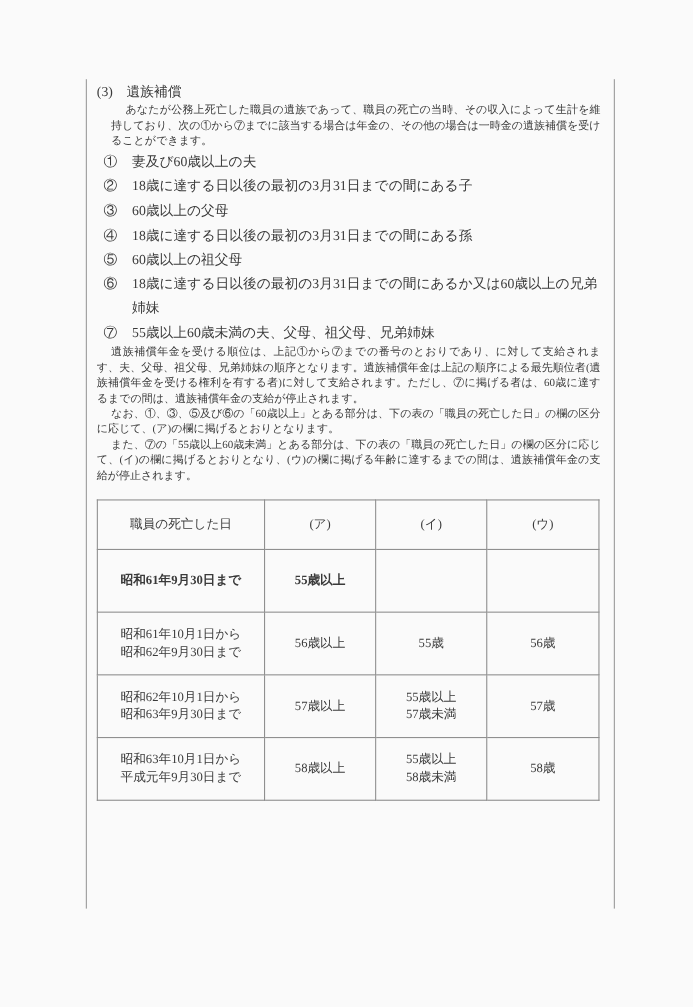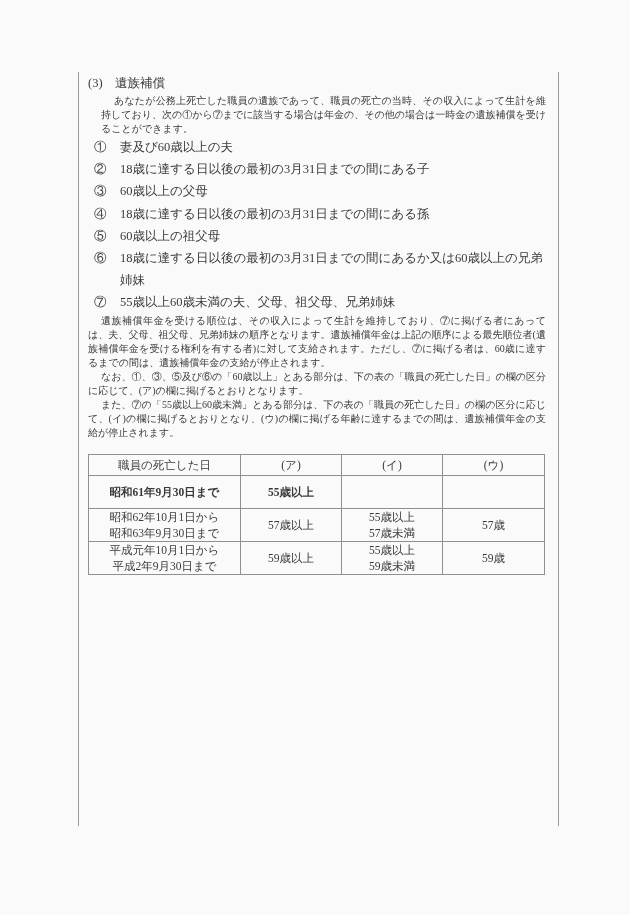--- a/index.html
+++ b/index.html
@@ -81,21 +81,21 @@
     table-layout: fixed;
   }
   .age-table th,
   .age-table td {
     border: 1px solid #8f8f8f;
     text-align: center;
     vertical-align: middle;
     font-size: 11.5px;
     font-weight: normal;
     line-height: 16px;
-    padding: 0 2px;
+    padding: 12px 2px;
     white-space: pre-line;
   }
   .age-table .col-date  { width: 152px; }
   .age-table .col-a     { width: 101px; }
   .age-table .col-b     { width: 101px; }
   .age-table .col-c     { width: 102px; }
 
   .age-table thead th { height: 20px; }
   .age-table tbody td { height: 28px; }
   .age-table tbody tr.single td { height: 32px; font-weight: bold; }
@@ -136,21 +136,21 @@
     <li class="num-item">
       <span class="num-marker">⑥</span>
       <span class="num-text">18歳に達する日以後の最初の3月31日までの間にあるか又は60歳以上の兄弟姉妹</span>
     </li>
     <li class="num-item">
       <span class="num-marker">⑦</span>
       <span class="num-text">55歳以上60歳未満の夫、父母、祖父母、兄弟姉妹</span>
     </li>
   </ul>
 
-  <p class="para indent-2">遺族補償年金を受ける順位は、その収入によって生計を維持しており、⑦に掲げる者にあっては、夫、父母、祖父母、兄弟姉妹の順序となります。遺族補償年金は上記の順序による最先順位者(遺族補償年金を受ける権利を有する者)に対して支給されます。ただし、⑦に掲げる者は、60歳に達するまでの間は、遺族補償年金の支給が停止されます。</p>
+  <p class="para indent-2">遺族補償年金を受ける順位は、上記①から⑦までの番号のとおりであり、に対して支給されます、夫、父母、祖父母、兄弟姉妹の順序となります。遺族補償年金は上記の順序による最先順位者(遺族補償年金を受ける権利を有する者)に対して支給されます。ただし、⑦に掲げる者は、60歳に達するまでの間は、遺族補償年金の支給が停止されます。</p>
   <p class="para indent-2">なお、①、③、⑤及び⑥の「60歳以上」とある部分は、下の表の「職員の死亡した日」の欄の区分に応じて、(ア)の欄に掲げるとおりとなります。</p>
   <p class="para indent-2">また、⑦の「55歳以上60歳未満」とある部分は、下の表の「職員の死亡した日」の欄の区分に応じて、(イ)の欄に掲げるとおりとなり、(ウ)の欄に掲げる年齢に達するまでの間は、遺族補償年金の支給が停止されます。</p>
 
   <table class="age-table">
     <colgroup>
       <col class="col-date">
         <col class="col-a">
         <col class="col-b">
         <col class="col-c">
     </colgroup>
@@ -163,31 +163,38 @@
       </tr>
     </thead>
     <tbody>
       <tr class="single">
         <td>昭和61年9月30日まで</td>
         <td>55歳以上</td>
         <td></td>
         <td></td>
       </tr>
       <tr>
+        <td>昭和61年10月1日から
+昭和62年9月30日まで</td>
+        <td>56歳以上</td>
+        <td>55歳</td>
+        <td>56歳</td>
+      </tr>
+      <tr>
         <td>昭和62年10月1日から
 昭和63年9月30日まで</td>
         <td>57歳以上</td>
         <td>55歳以上
 57歳未満</td>
         <td>57歳</td>
       </tr>
       <tr>
-        <td>平成元年10月1日から
-平成2年9月30日まで</td>
-        <td>59歳以上</td>
+        <td>昭和63年10月1日から
+平成元年9月30日まで</td>
+        <td>58歳以上</td>
         <td>55歳以上
-59歳未満</td>
-        <td>59歳</td>
+58歳未満</td>
+        <td>58歳</td>
       </tr>
     </tbody>
   </table>
 
 </div>
 
 </body></html>

